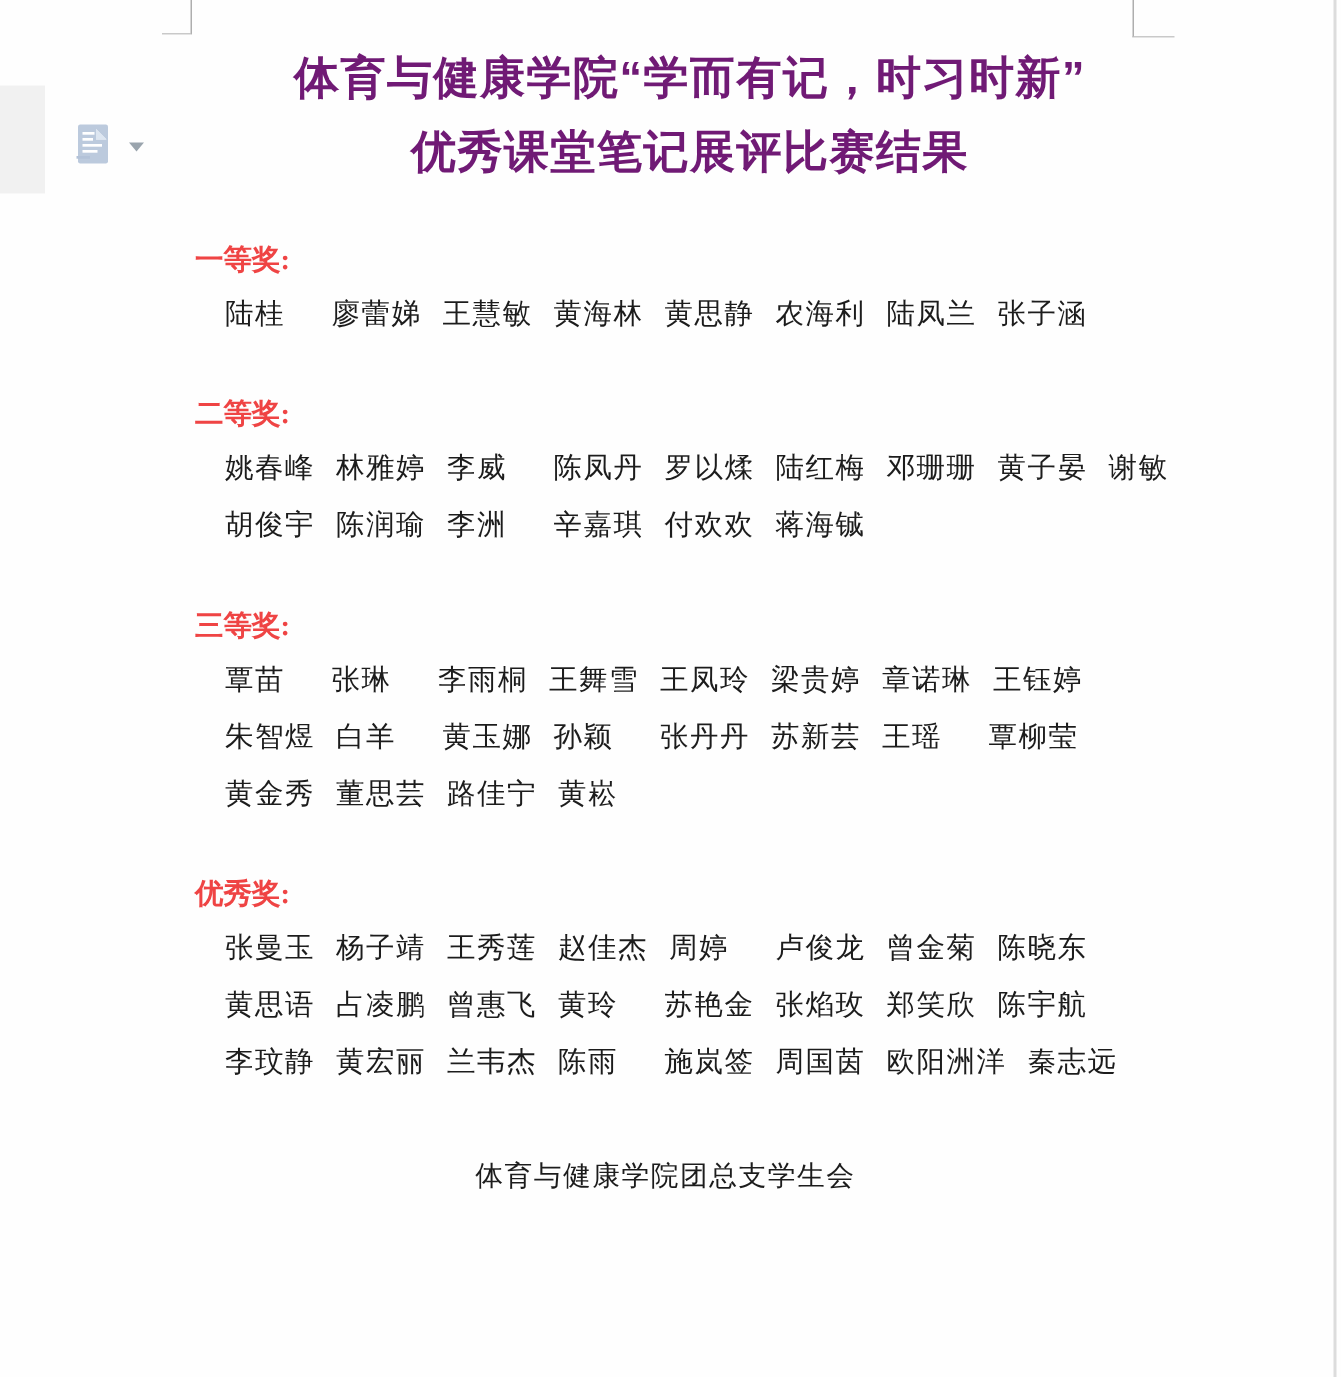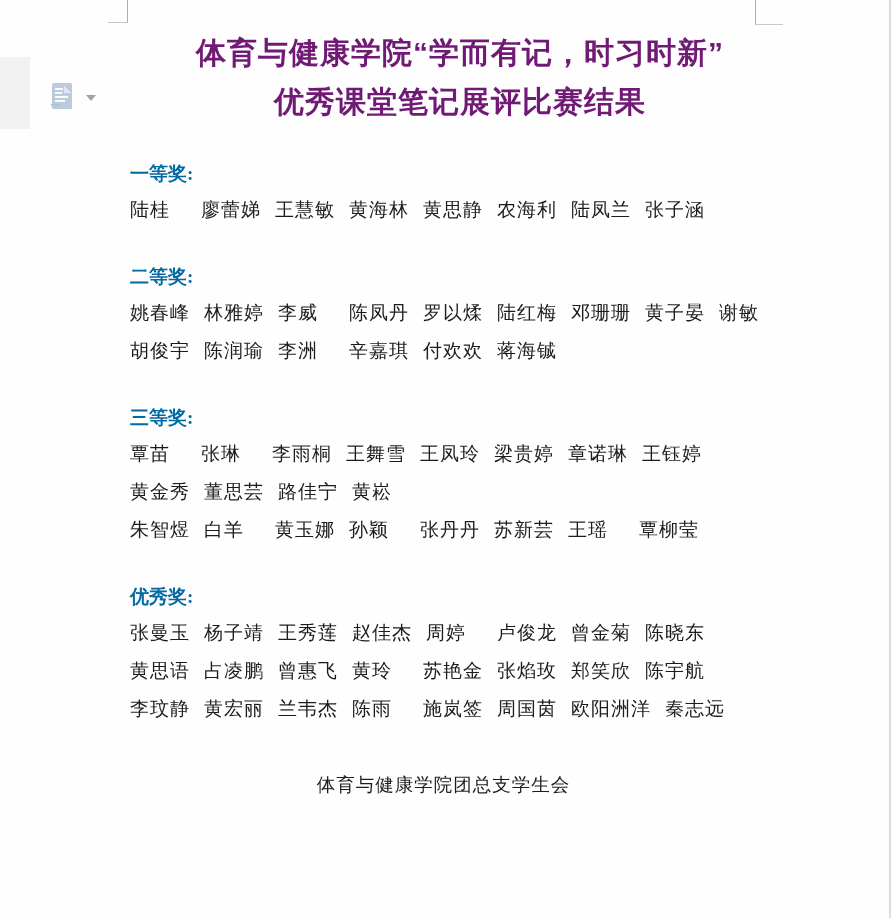--- a/index.html
+++ b/index.html
@@ -37,23 +37,23 @@
     line-height:49px;
     letter-spacing:1px;
     color:#701a75;
   }
   .section{margin-top:38px;}
   .section-heading{
     font-weight:bold;
     font-size:19px;
     line-height:19px;
     margin-bottom:8px;
-    color:#0369a1;
+    color:#ef4444;
   }
-  .name-row{line-height:38px;font-size:19px;white-space:nowrap;}
+  .name-row{line-height:38px;font-size:19px;white-space:nowrap;margin-left:20px;}
   .name{display:inline-block;min-width:57px;margin-right:14px;letter-spacing:1px;}
   .footer{margin-top:42px;text-align:center;padding-right:33px;
     font-size:18.5px;line-height:31px;letter-spacing:1px;}
 </style>
 </head>
 <body>
 
 <div class="left-strip"></div>
 <div class="page-edge"></div>
 <div class="corner-mark corner-tl"></div>
@@ -87,22 +87,22 @@
         <div class="name-row"><span class="name">陆桂</span><span class="name">廖蕾娣</span><span class="name">王慧敏</span><span class="name">黄海林</span><span class="name">黄思静</span><span class="name">农海利</span><span class="name">陆凤兰</span><span class="name">张子涵</span></div>
       </div>
       <div class="section">
         <div class="section-heading">二等奖:</div>
         <div class="name-row"><span class="name">姚春峰</span><span class="name">林雅婷</span><span class="name">李威</span><span class="name">陈凤丹</span><span class="name">罗以煣</span><span class="name">陆红梅</span><span class="name">邓珊珊</span><span class="name">黄子晏</span><span class="name">谢敏</span></div>
         <div class="name-row"><span class="name">胡俊宇</span><span class="name">陈润瑜</span><span class="name">李洲</span><span class="name">辛嘉琪</span><span class="name">付欢欢</span><span class="name">蒋海铖</span></div>
       </div>
       <div class="section">
         <div class="section-heading">三等奖:</div>
         <div class="name-row"><span class="name">覃苗</span><span class="name">张琳</span><span class="name">李雨桐</span><span class="name">王舞雪</span><span class="name">王凤玲</span><span class="name">梁贵婷</span><span class="name">章诺琳</span><span class="name">王钰婷</span></div>
+        <div class="name-row"><span class="name">朱智煜</span><span class="name">白羊</span><span class="name">黄玉娜</span><span class="name">孙颖</span><span class="name">张丹丹</span><span class="name">苏新芸</span><span class="name">王瑶</span><span class="name">覃柳莹</span></div>
         <div class="name-row"><span class="name">黄金秀</span><span class="name">董思芸</span><span class="name">路佳宁</span><span class="name">黄崧</span></div>
-        <div class="name-row"><span class="name">朱智煜</span><span class="name">白羊</span><span class="name">黄玉娜</span><span class="name">孙颖</span><span class="name">张丹丹</span><span class="name">苏新芸</span><span class="name">王瑶</span><span class="name">覃柳莹</span></div>
       </div>
       <div class="section">
         <div class="section-heading">优秀奖:</div>
         <div class="name-row"><span class="name">张曼玉</span><span class="name">杨子靖</span><span class="name">王秀莲</span><span class="name">赵佳杰</span><span class="name">周婷</span><span class="name">卢俊龙</span><span class="name">曾金菊</span><span class="name">陈晓东</span></div>
         <div class="name-row"><span class="name">黄思语</span><span class="name">占凌鹏</span><span class="name">曾惠飞</span><span class="name">黄玲</span><span class="name">苏艳金</span><span class="name">张焰玫</span><span class="name">郑笑欣</span><span class="name">陈宇航</span></div>
         <div class="name-row"><span class="name">李玟静</span><span class="name">黄宏丽</span><span class="name">兰韦杰</span><span class="name">陈雨</span><span class="name">施岚签</span><span class="name">周国茵</span><span class="name">欧阳洲洋</span><span class="name">秦志远</span></div>
       </div>
     </div>
 
   <div class="footer">

